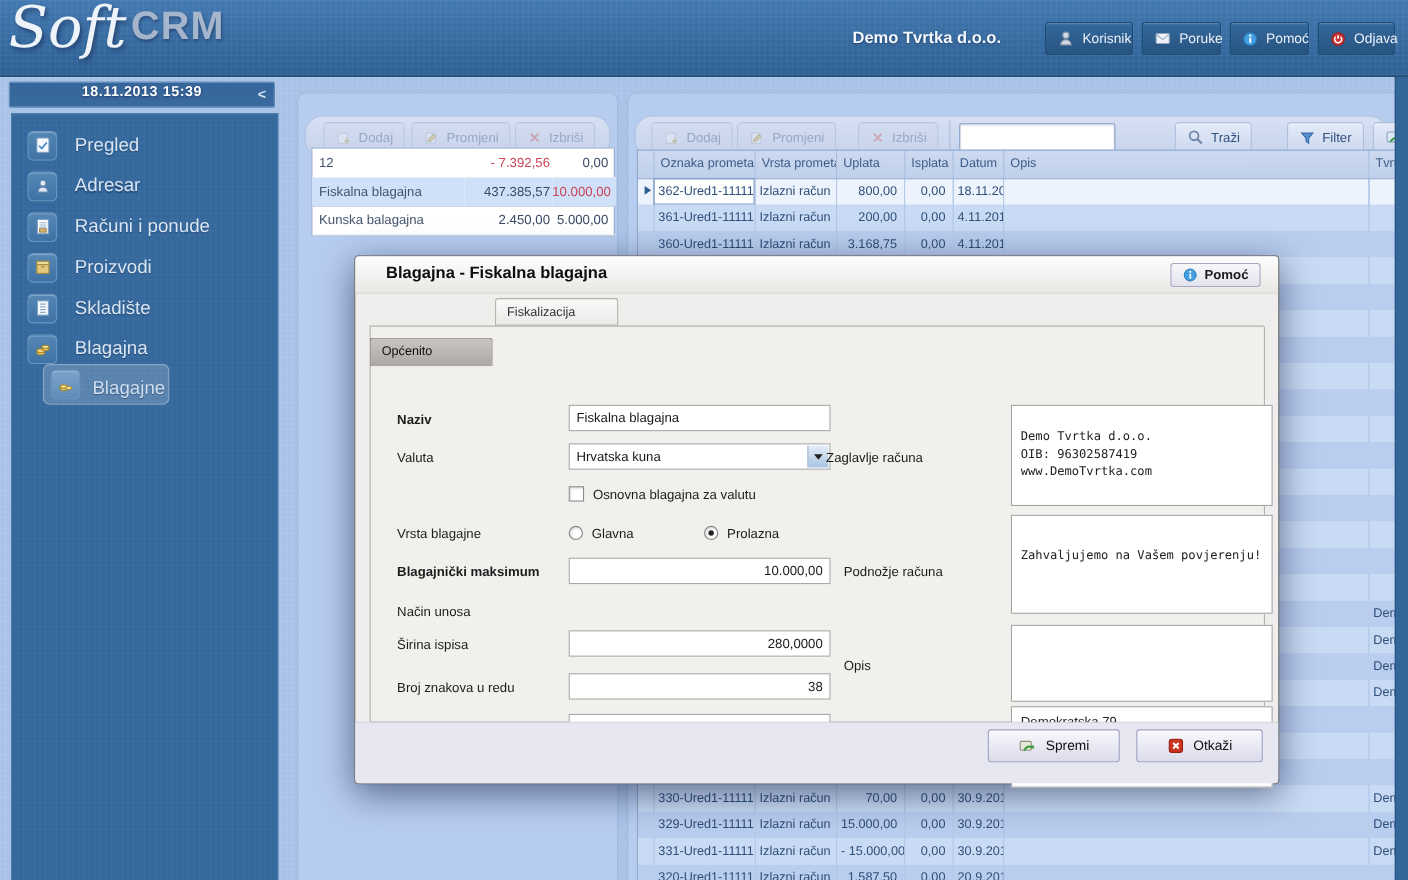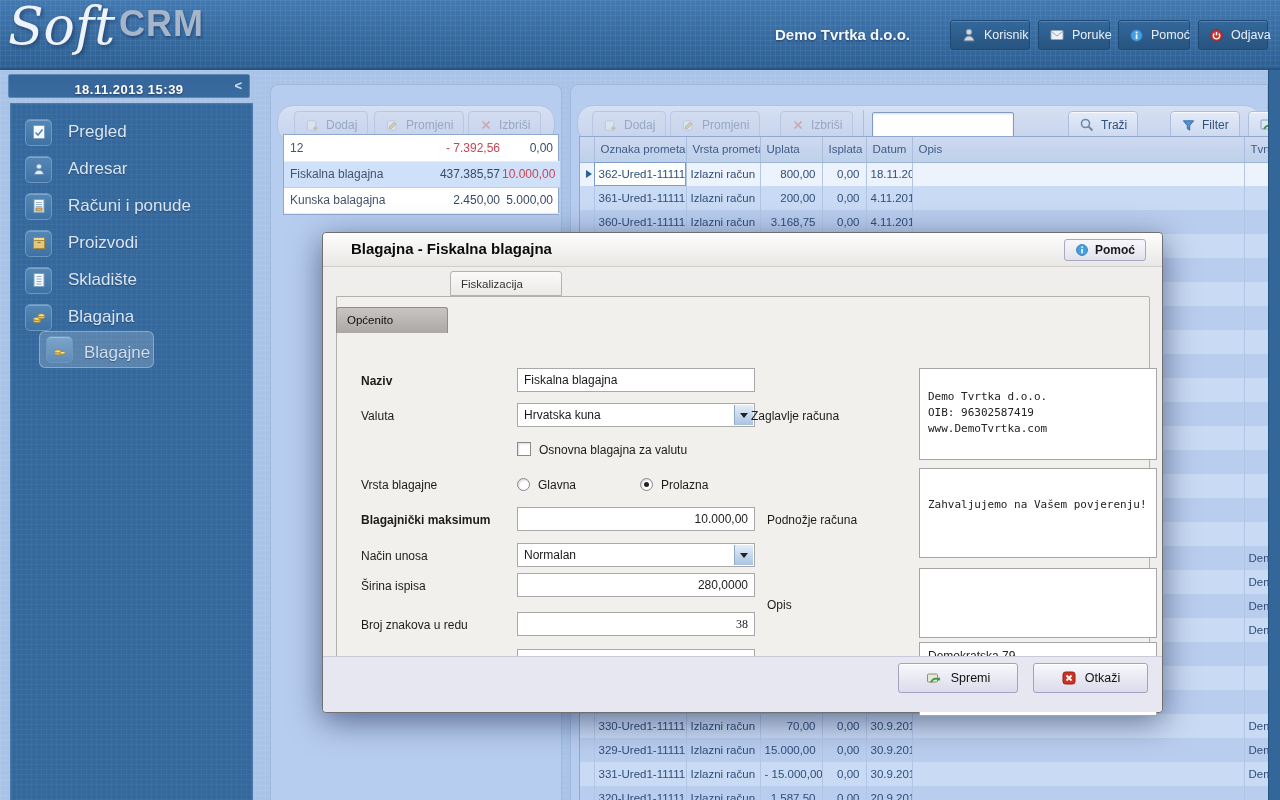--- a/index.html
+++ b/index.html
@@ -24,21 +24,21 @@
   .company { position:absolute; left:775px; top:26px; font-size:15px; font-weight:bold; color:#f3f8fd;
              text-shadow:0 1px 2px rgba(0,10,50,.5); z-index:2; }
   .top-btn { position:absolute; top:20px; height:30px; display:flex; align-items:center; gap:7px; padding:0 10px;
              background:linear-gradient(#34689c,#27547f); border:1px solid #1f4a77; border-radius:3px;
              box-shadow:inset 0 1px 0 rgba(255,255,255,.18); color:#e9f1fa; font-size:12.5px; cursor:pointer; z-index:3; }
   .top-btn svg { flex:0 0 auto; }
 
   
   .datebar { position:absolute; left:8px; top:74px; width:242px; height:24px; z-index:3;
              background:linear-gradient(#35659a,#3a6b9f); border:1px solid #5c88b6; border-radius:2px;
-             display:flex; align-items:flex-end; justify-content:center; }
+             display:flex; align-items:flex-start; justify-content:center; }
   .datebar .dt { font-size:13px; font-weight:bold; color:#fff; letter-spacing:.5px; text-shadow:0 1px 2px rgba(0,10,50,.5); }
   .collapse { position:absolute; right:7px; top:3px; font-size:13px; font-weight:bold; color:#cfe2f4; cursor:pointer; }
 
   .sidebar { position:absolute; left:10px; top:103px; width:243px; height:697px; z-index:3;
              background:#35689c; border:1px solid #4a7aa8; border-bottom:none;
              background-image:linear-gradient(rgba(255,255,255,.03) 1px, transparent 1px),
                               linear-gradient(90deg, rgba(255,255,255,.03) 1px, transparent 1px);
              background-size:5px 5px; }
   .side-item { position:absolute; left:0; width:100%; height:34px; display:flex; align-items:center; cursor:pointer; }
   .side-ico { position:absolute; left:14px; width:27px; height:27px; border-radius:5px;
@@ -692,32 +692,26 @@
       <span class="flabel" style="left:24px;top:181px">Vrsta blagajne</span>
       <span class="rad" style="left:180px;top:181px"></span>
       <span class="flabel" style="left:201px;top:181px">Glavna</span>
       <span class="rad on" style="left:303px;top:181px"></span>
       <span class="flabel" style="left:324px;top:181px">Prolazna</span>
 
       <span class="flabel b" style="left:24px;top:216px">Blagajnički maksimum</span>
       <input class="finput num" style="left: 180px; top: 210px;" value="10.000,00">
 
       <span class="flabel" style="left:24px;top:252px">Način unosa</span>
-      <div class="fselect" style="left:180px;top:246px">
-        <span class="val">Normalan</span>
-        <span class="arrow-btn">
-            <span class="tri-down"></span>
-          </span>
-      </div>
 
       <span class="flabel" style="left:24px;top:282px">Širina ispisa</span>
       <input class="finput num" style="left: 180px; top: 276px;" value="280,0000">
 
       <span class="flabel" style="left:24px;top:321px">Broj znakova u redu</span>
-      <input class="finput num" style="left: 180px; top: 315px; font-family: Liberation Serif, serif;" value="38">
+      <input class="finput num" style="left: 180px; top: 315px;" value="38">
 
       <span class="flabel" style="left:24px;top:358px">Veličina fonta</span>
       <input class="finput num" style="left: 180px; top: 352px;" value="12,00">
 
       <span class="flabel" style="left:24px;top:396px">Margina ispisa(L,T,R,B)</span>
       <input class="finput" style="left: 180px; top: 390px;" value="1,1,1,1">
 
       <span class="flabel" style="left:414px;top:112px">Zaglavlje računa</span>
       <textarea class="fta mono" style="left: 582px; top: 71px; height: 92px; padding-top: 20px;">Demo Tvrtka d.o.o.
 OIB: 96302587419

